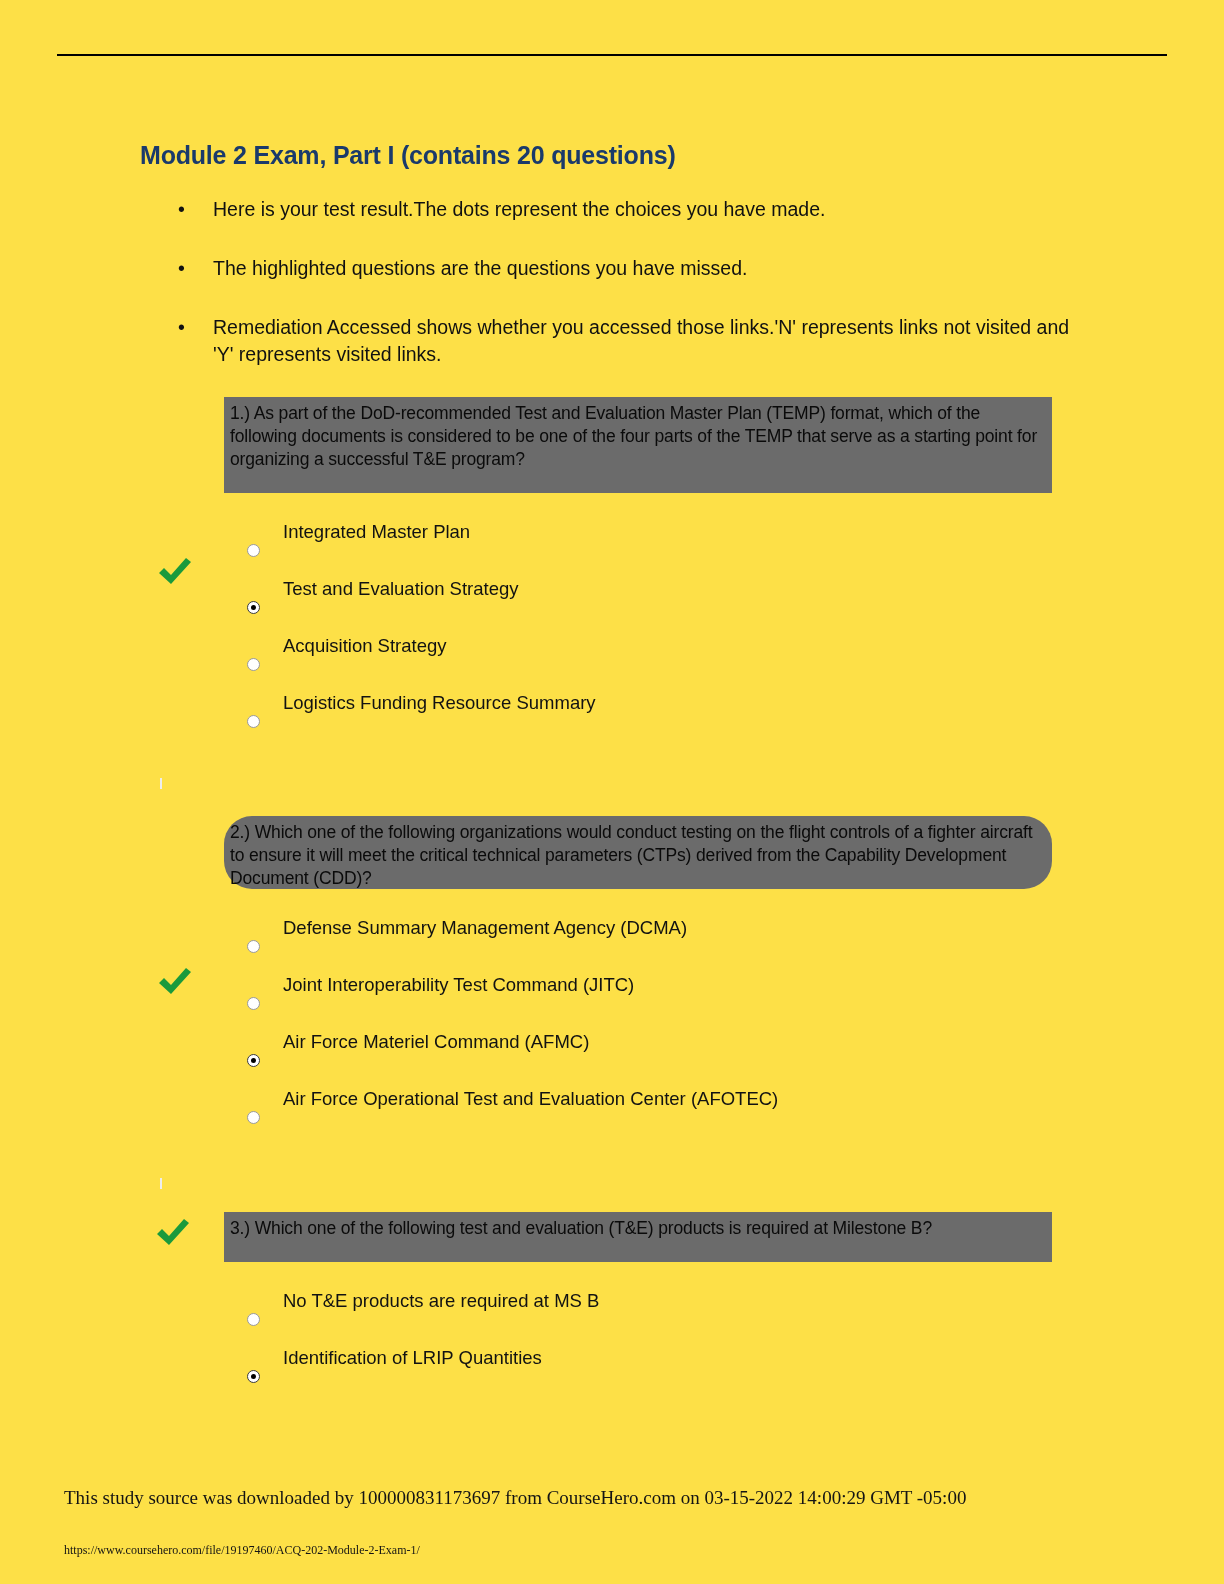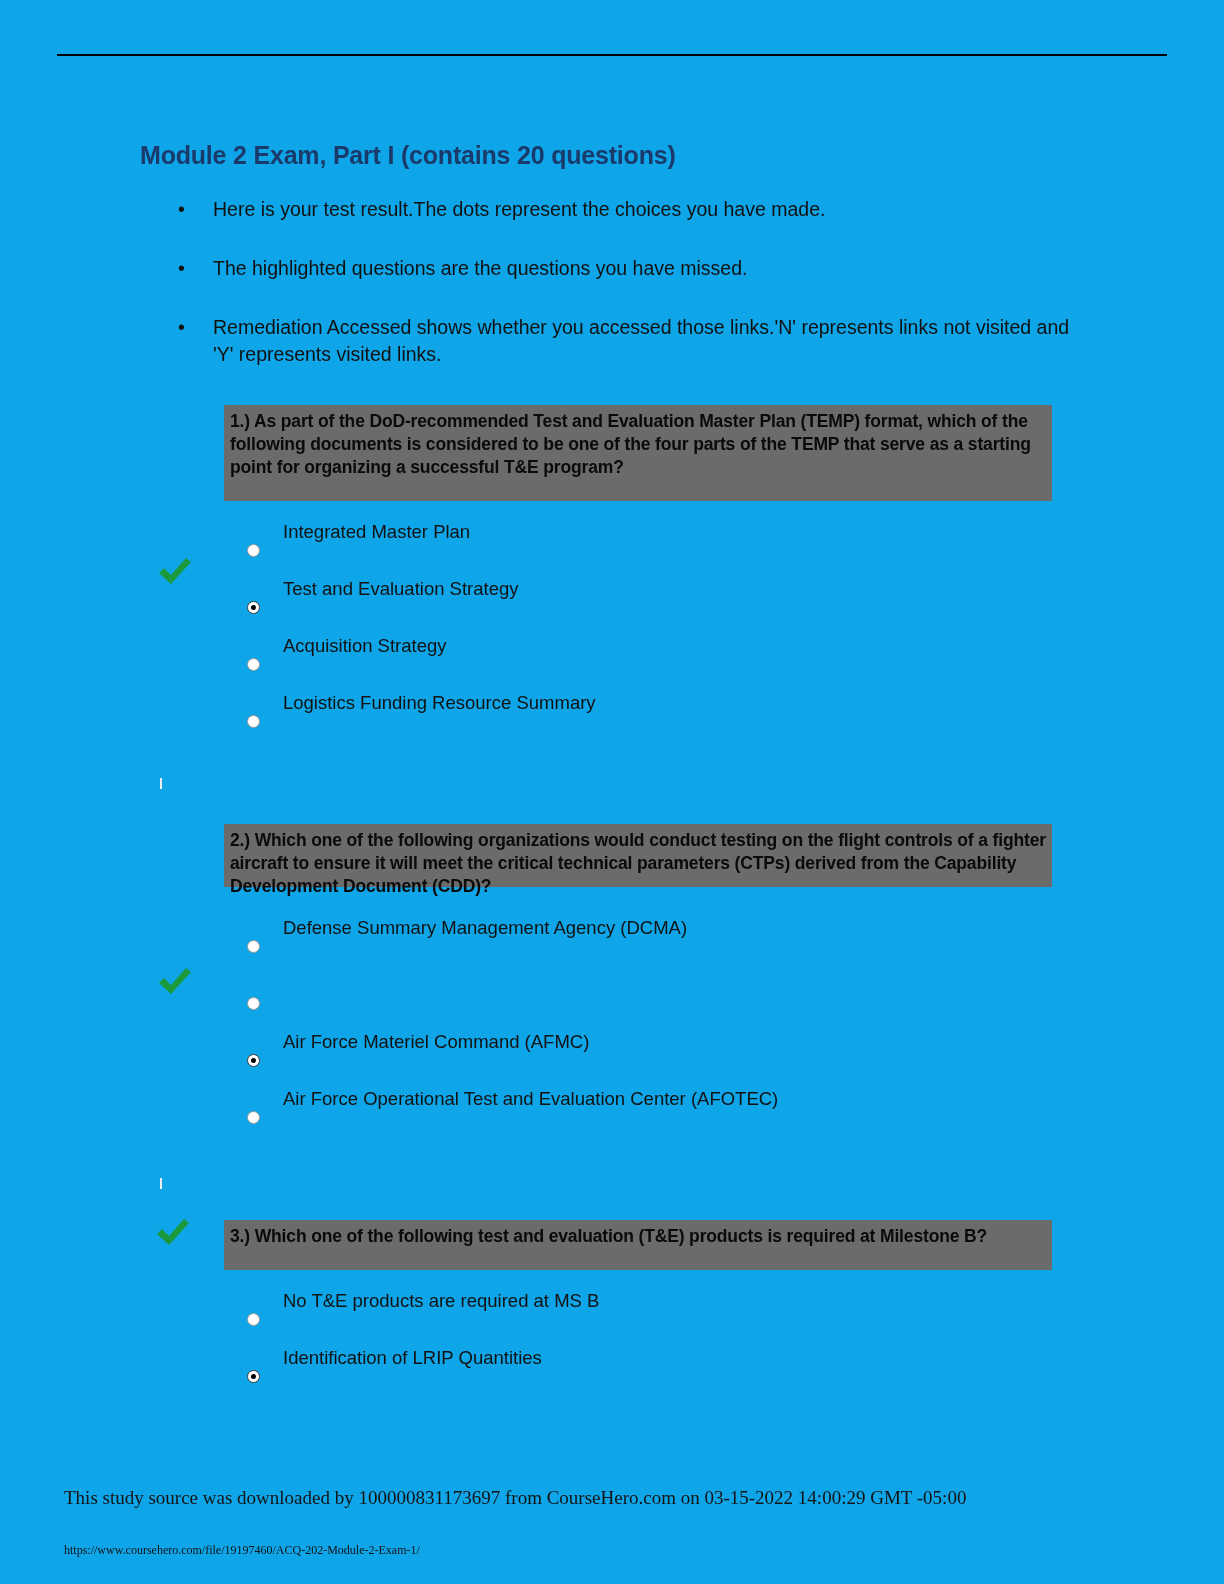--- a/index.html
+++ b/index.html
@@ -13,21 +13,21 @@
     height: 1584px;
     position: relative;
     font-family: "Liberation Sans", sans-serif;
     color: #000000;
     overflow: hidden;
   }
 
   .page {
     position: absolute;
     inset: 0;
-    background: #0ea5e9;
+    background: #fde047;
   }
 
   
   .top-rule {
     position: absolute;
     left: 57px;
     top: 54px;
     width: 1110px;
     height: 2px;
     background: #000000;
@@ -76,26 +76,25 @@
     width: 1224px;
   }
 
   .q-stem {
     position: absolute;
     left: 224px;
     width: 828px;
     background: #6b6b6b;
     color: #0a0a0a;
     font-size: 17.5px;
-    font-weight: bold;
+    font-weight: normal;
     line-height: 23px;
     padding: 5px 6px 18px 6px;
     box-sizing: border-box;
     letter-spacing: -0.15px;
-    margin-top: 8px;
   }
 
   .choices {
     position: absolute;
     left: 0;
     width: 1224px;
     margin-left: 16px;
   }
 
   .choice-row {
@@ -231,28 +230,29 @@
 
   <div class="faint-tick" style="left:160px; top:778px;"></div>
 
   <div class="question-block" style="top:0;">
     <div class="checkmark" style="left:155px; top:961px;">
       <svg width="40" height="40" viewBox="0 0 40 40" aria-hidden="true">
         <path d="M4 22 L9 17 L16 24 L31 7 L36 11 L16 33 Z" fill="#1a9a3c"></path>
       </svg>
     </div>
 
-    <div class="q-stem" style="top:816px; height:63px;">2.) Which one of the following organizations would conduct testing on the flight controls of a fighter aircraft to ensure it will meet the critical technical parameters (CTPs) derived from the Capability Development Document (CDD)?</div>
+    <div class="q-stem" style="top:816px; height:73px;border-radius:28px;">2.) Which one of the following organizations would conduct testing on the flight controls of a fighter aircraft to ensure it will meet the critical technical parameters (CTPs) derived from the Capability Development Document (CDD)?</div>
 
     <div class="choices" style="top:916px; position:absolute;">
       <div class="choice-row">
         <span class="choice-label">Defense Summary Management Agency (DCMA)</span>
         <span class="radio"></span>
       </div>
       <div class="choice-row">
+        <span class="choice-label">Joint Interoperability Test Command (JITC)</span>
         <span class="radio"></span>
       </div>
       <div class="choice-row">
         <span class="choice-label">Air Force Materiel Command (AFMC)</span>
         <span class="radio selected"></span>
       </div>
       <div class="choice-row">
         <span class="choice-label">Air Force Operational Test and Evaluation Center (AFOTEC)</span>
         <span class="radio"></span>
       </div>

